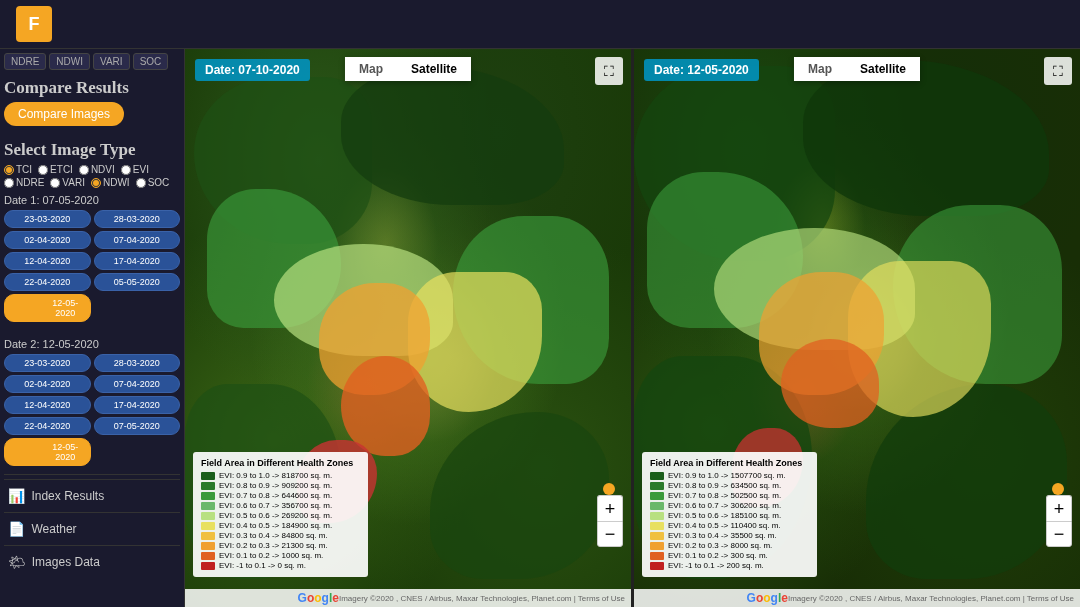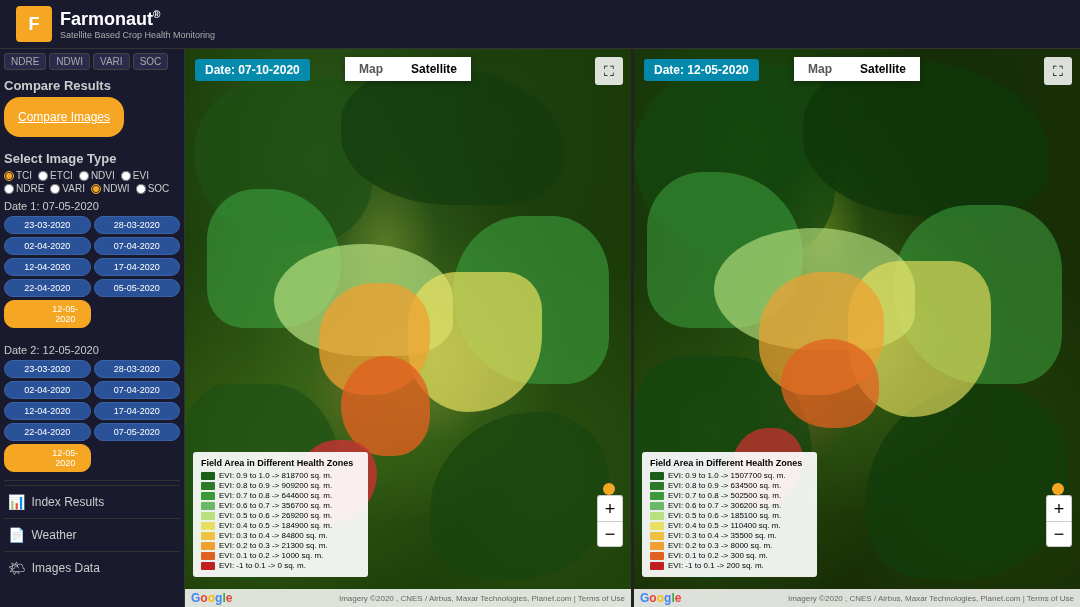--- a/index.html
+++ b/index.html
@@ -96,36 +96,36 @@
       background: #2a2a4a;
       color: #aaa;
       font-size: 10px;
       padding: 2px 6px;
       border-radius: 3px;
       border: 1px solid #444;
       cursor: pointer;
     }
 
     .section-label {
-      font-size: 13px;
+      font-size: 17px;
       color: #ccc;
       margin: 6px 0 4px 0;
       font-weight: bold;
+      font-family: Liberation Serif, serif;
     }
 
     .compare-btn {
       background: #f5a623;
       color: #fff;
       border: none;
-      padding: 13px 14px;
+      padding: 5px 14px;
       border-radius: 16px;
       font-size: 12px;
       cursor: pointer;
       margin-bottom: 8px;
-      text-decoration: underline;
     }
 
     .image-type-section {
       font-size: 10px;
       color: #ccc;
       margin-bottom: 6px;
     }
     .image-type-section .row {
       display: flex;
       align-items: center;
@@ -349,21 +349,21 @@
     .map-footer {
       position: absolute;
       bottom: 0;
       left: 0;
       right: 0;
       background: rgba(255,255,255,0.85);
       font-size: 9px;
       color: #555;
       padding: 2px 6px;
       display: flex;
-      justify-content: space-between;
+      justify-content: flex-end;
       align-items: center;
       margin-top: 48px;
     }
 
     .go-back-btn {
       position: absolute;
       bottom: 16px;
       left: 50%;
       transform: translateX(-50%);
       background: #fff;
@@ -402,26 +402,20 @@
     .left-panel .go-back-btn {
       display: flex;
     }
   </style>
 </head>
 <body>
 
 <div class="header">
   <div class="logo-area">
     <div class="logo-box">F</div>
-    <div class="logo-text-area">
-      <div class="logo-title">
-        <span>Farmonaut</span><sup>®</sup>
-      </div>
-      <div class="logo-subtitle">Satellite Based Crop Health Monitoring</div>
-    </div>
   </div>
 </div>
 
 <div class="main-layout">
 
   <div class="sidebar">
     <div class="index-tabs">
       <button class="index-tab">NDRE</button>
       <button class="index-tab">NDWI</button>
       <button class="index-tab">VARI</button>

